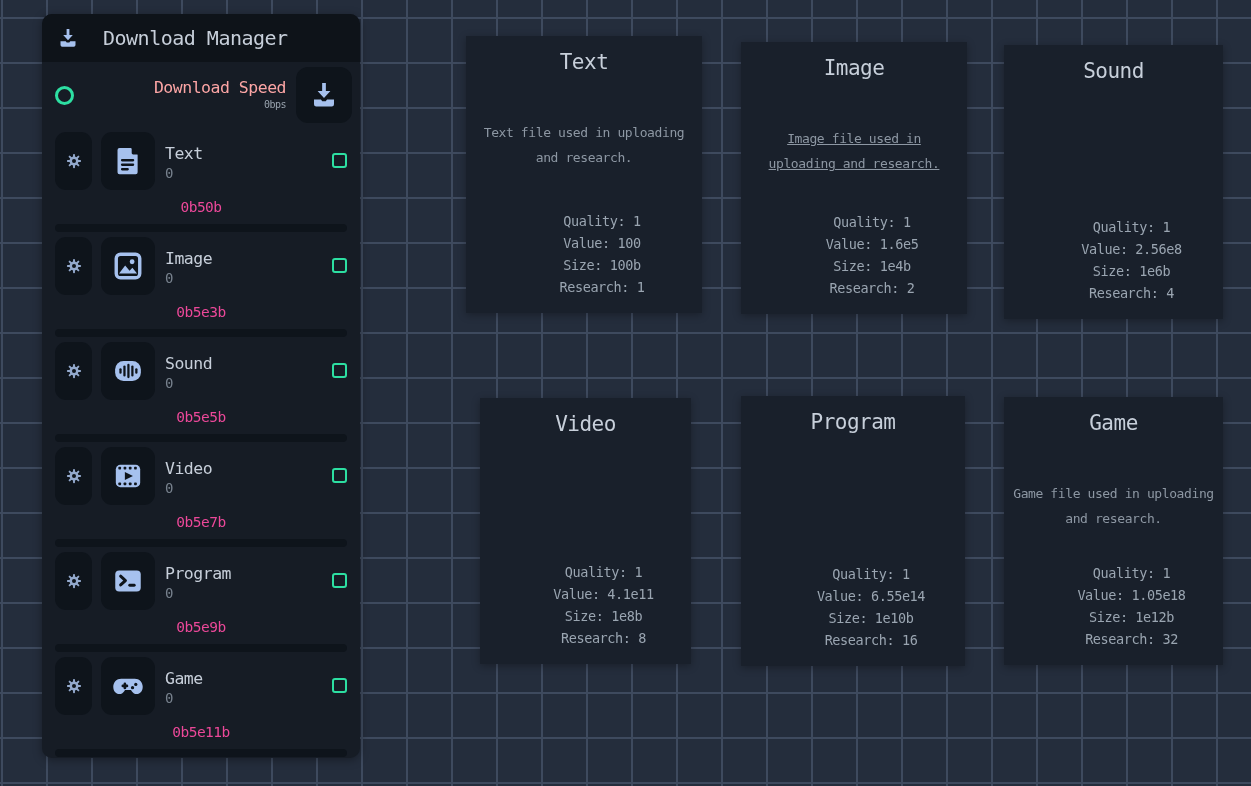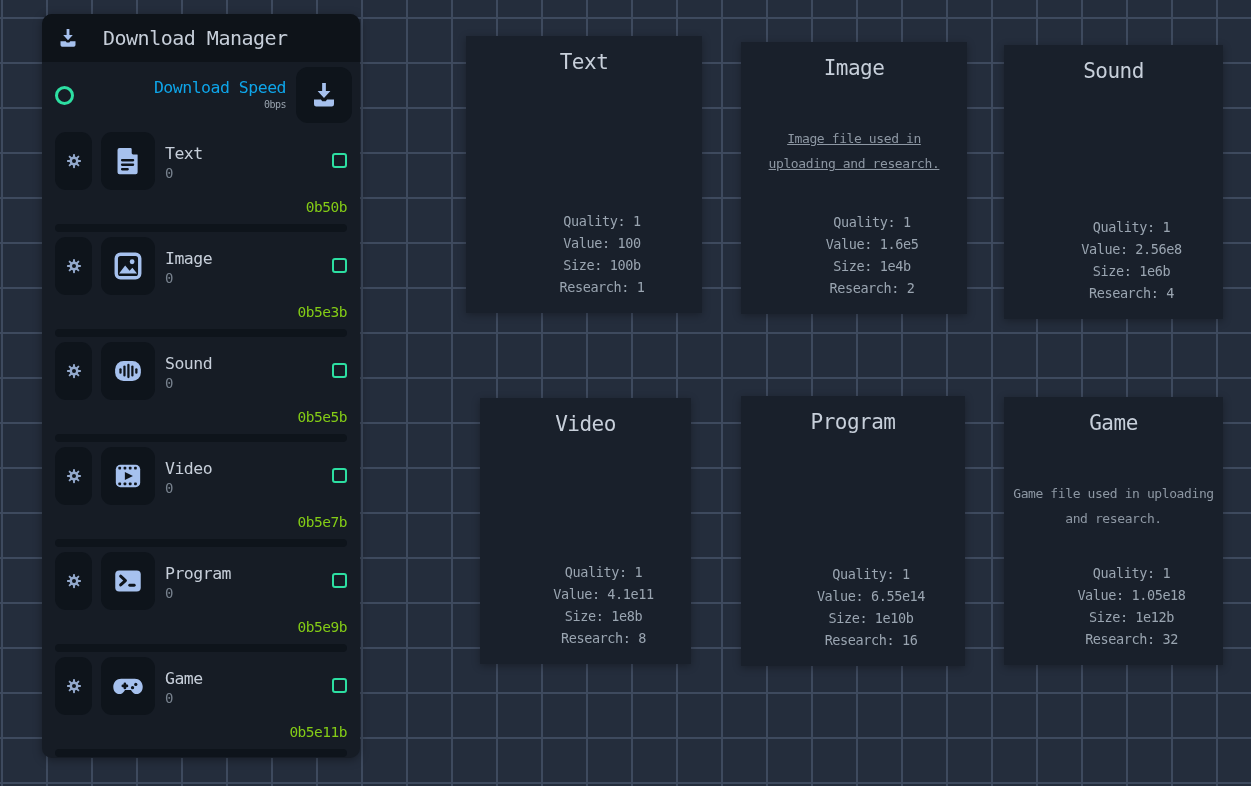--- a/index.html
+++ b/index.html
@@ -30,21 +30,21 @@
 
   .speed-row {
     height:66px; display:flex; align-items:center;
     padding:4px 8px 4px 13px;
   }
   .indicator {
     width:19px; height:19px; border:3.2px solid #2ddfa2; border-radius:50%;
     flex:0 0 auto;
   }
   .speed-text { margin-left:auto; text-align:right; margin-right:10px; line-height:1.25; }
-  .speed-label { font-size:16.5px; color:#0ea5e9; letter-spacing:-0.5px; }
+  .speed-label { font-size:16.5px; color:#fca5a5; letter-spacing:-0.5px; }
   .speed-value { font-size:10px; color:#99a3ae; letter-spacing:-0.5px; }
   .speed-btn {
     width:56px; height:56px; background:#0e141b; border:none; border-radius:12px;
     display:flex; align-items:center; justify-content:center; cursor:pointer; flex:0 0 auto;
   }
 
   .item { height:105px; padding:4px 13px 0 13px; }
   .item-top { display:flex; align-items:flex-start; }
   .icon-btn {
     background:#0e141b; border:none; border-radius:11px; cursor:pointer;
@@ -53,22 +53,22 @@
   .gear-btn { width:37px; height:58px; }
   .type-btn { width:54px; height:58px; margin-left:9px; }
   .item-names { margin-left:10px; padding-top:11px; line-height:1.3; }
   .item-name { font-size:16.5px; color:#c7cfda; letter-spacing:-0.5px; }
   .item-count { font-size:14px; color:#78828e; letter-spacing:-0.5px; }
   .checkbox {
     margin-left:auto; margin-top:21px; width:15px; height:15px;
     border:2.4px solid #2ddfa2; border-radius:3px; cursor:pointer;
   }
   .item-range {
-    display:flex; justify-content:flex-end; margin-top:10px;
-    font-size:14.5px; color:#84cc16; letter-spacing:-0.5px; line-height:1.1;
+    display:flex; justify-content:center; margin-top:10px;
+    font-size:14.5px; color:#ec4899; letter-spacing:-0.5px; line-height:1.1;
   }
   .track {
     margin-top:8px; height:8px; border-radius:4px; background:#0e141b;
   }
 
   
   .card {
     position:absolute; background:#19202b; color:#9aa5b1;
     display:flex; flex-direction:column; align-items:center; text-align:center;
     padding:14px 8px 15px 8px; box-shadow:0 2px 8px rgba(0,0,0,.3);
@@ -374,20 +374,21 @@
       <span>0b</span>
       <span>5e11b</span>
     </div>
     <div class="track"></div>
   </div>
 
 </div>
 
 <div class="card card-text">
   <div class="card-title">Text</div>
+  <div class="card-desc desc-w210">Text file used in uploading and research.</div>
   <div class="card-stats">
     <div>Quality: 1</div>
     <div>Value: 100</div>
     <div>Size: 100b</div>
     <div>Research: 1</div>
   </div>
 </div>
 
 <div class="card card-image">
   <div class="card-title">Image</div>

